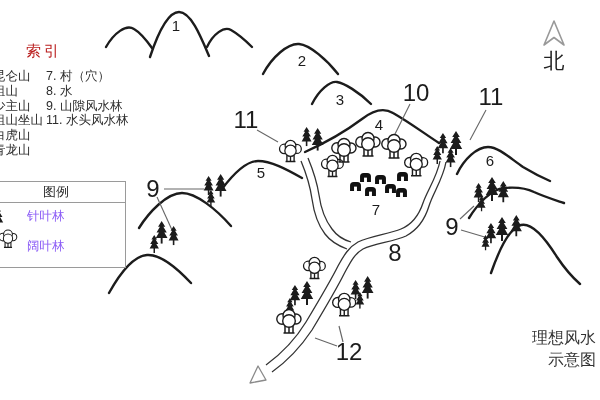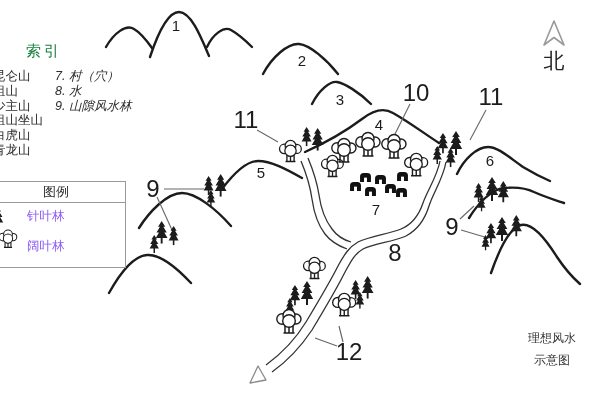--- a/index.html
+++ b/index.html
@@ -1,32 +1,32 @@
 <!DOCTYPE html>
 <html><head>
 <meta charset="utf-8">
 <style>
   html,body{margin:0;padding:0;background:#fff;}
   .stage{position:relative;width:600px;height:400px;background:#ffffff;overflow:hidden;
          font-family:"Liberation Sans", sans-serif;color:#2b2b2b;}
   svg{display:block;}
   .abs{position:absolute;}
-  .index-title{left:26px;top:42px;font-size:15px;letter-spacing:3px;color:#15803d;}
+  .index-title{left:26px;top:42px;font-size:15px;letter-spacing:3px;color:#b91c1c;}
   .index-col{position:absolute;top:69px;font-size:12.5px;line-height:14.8px;color:#2b2b2b;white-space:nowrap;}
   .index-left{left:-7px;}
-  .index-right{left:55px;font-style:italic;}
+  .index-right{left:46px;}
   .legend-box{left:-36px;top:181px;width:162px;height:87px;border:1.5px solid #9a9a9a;background:#fff;box-sizing:border-box;}
   .legend-header{position:absolute;left:0;top:0;width:100%;height:21px;border-bottom:1.5px solid #9a9a9a;
                  box-sizing:border-box;text-align:center;padding-left:22px;font-size:13px;line-height:20px;color:#2b2b2b;}
   .legend-item-label{position:absolute;font-size:12.5px;color:#8b5cf6;}
   .marker{position:absolute;transform:translate(-50%,-50%);color:#1c1c1c;white-space:nowrap;}
   .marker.sm{font-size:15px;}
   .marker.lg{font-size:24px;}
   .compass-label{left:540px;top:47px;width:28px;text-align:center;font-size:21px;color:#222;}
-  .caption{left:508px;top:327px;width:88px;text-align:center;font-size:12px;line-height:22px;color:#333;}
+  .caption{left:508px;top:327px;width:88px;text-align:right;font-size:16px;line-height:22px;color:#333;}
 </style>
 </head>
 <body>
 
 <div class="stage">
 
   <svg class="abs" style="left:0;top:0" width="600" height="400" viewBox="0 0 600 400">
     <defs>
       <symbol id="conifer" viewBox="0 0 14 24">
         <path d="M7,0 L3.2,6 H5.2 L1.6,12 H4.2 L0.8,18 H6 V24 H8 V18 H13.2 L9.8,12 H12.4 L8.8,6 H10.8 Z" fill="#1c1c1c"></path>
@@ -141,20 +141,21 @@
     <div>祖山</div>
     <div>少主山</div>
     <div>祖山坐山</div>
     <div>白虎山</div>
     <div>青龙山</div>
   </div>
   <div class="index-col index-right">
     <div>7. 村（穴）</div>
     <div>8. 水</div>
     <div>9. 山隙风水林</div>
+    <div>11. 水头风水林</div>
   </div>
 
   <div class="abs legend-box">
     <div class="legend-header">图例</div>
     <svg class="abs" style="left:26px;top:24px" width="13" height="22" viewBox="0 0 14 24">
         <use href="#conifer"></use>
       </svg>
     <div class="legend-item-label" style="left:62px;top:26px">针叶林</div>
     <svg class="abs" style="left:32px;top:47px" width="22" height="22" viewBox="0 0 30 30">
         <use href="#broadleaf"></use>

